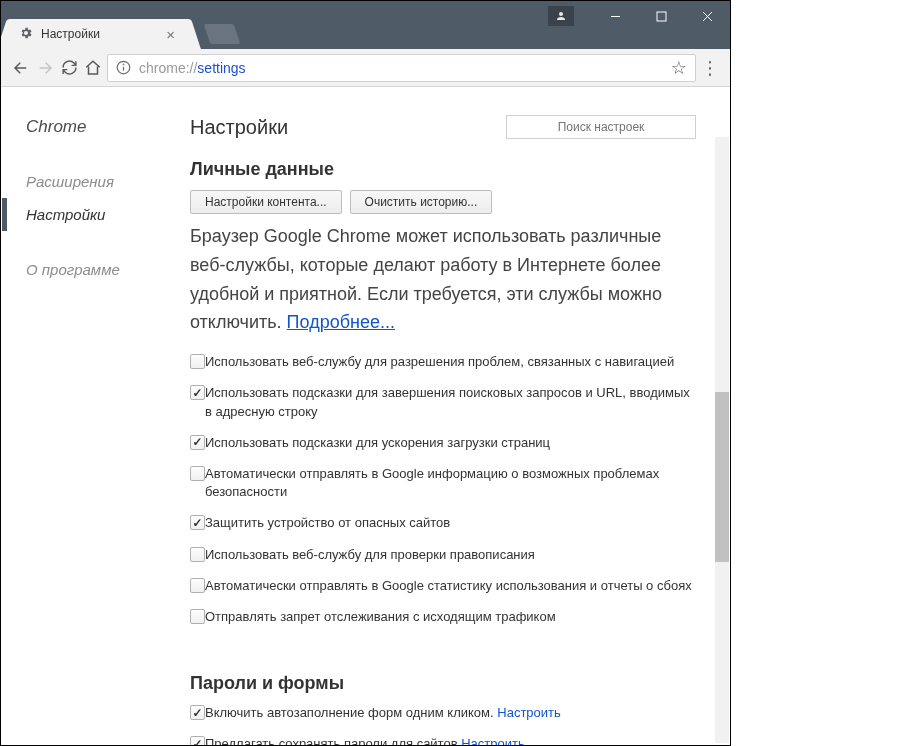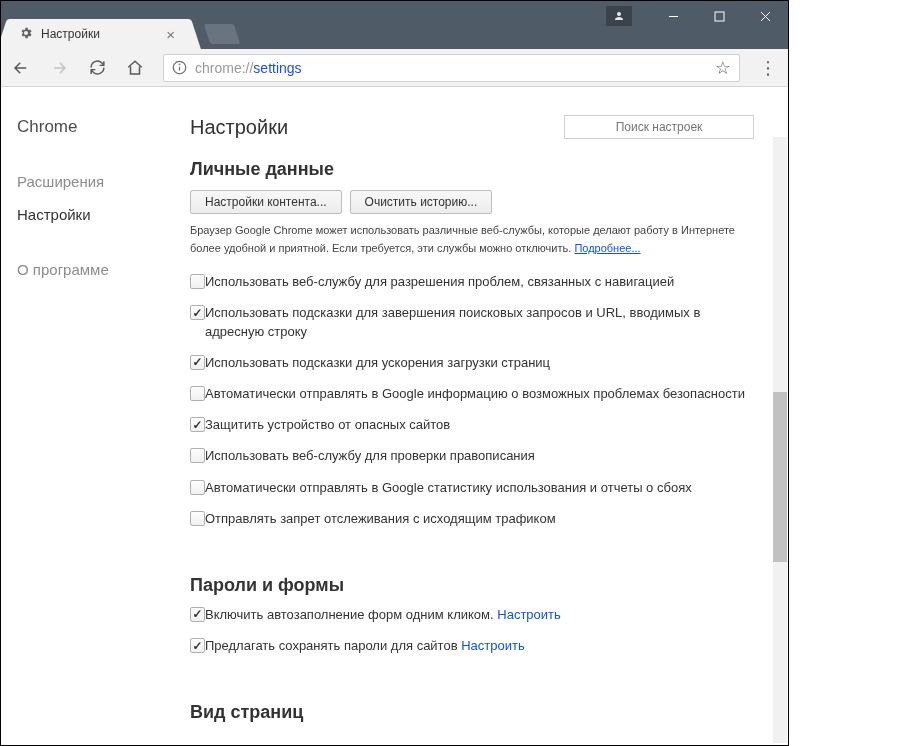--- a/index.html
+++ b/index.html
@@ -1,57 +1,57 @@
 <!DOCTYPE html>
 <html><head>
 <meta charset="utf-8">
 <style>
 * { margin: 0; padding: 0; box-sizing: border-box; font-family: "Segoe UI", Arial, sans-serif; }
 body { background: #fff; }
-.window { width: 789px; height: 746px; background: #fff; position: relative; overflow: hidden; border: 1px solid #000; }
+.window { width: 731px; height: 746px; background: #fff; position: relative; overflow: hidden; border: 1px solid #000; }
 .titlebar { height: 48px; background: #4f5b66; display: flex; align-items: flex-end; position: relative; }
 .titlebar-controls { position: absolute; top: 0; right: 0; display: flex; height: 30px; align-items: center; }
 .avatar-box { width: 26px; height: 20px; background: #3a434b; display: flex; align-items: center; justify-content: center; margin-right: 18px; }
 .avatar-box svg { fill: #e8e8e8; }
 .win-btn { width: 46px; height: 30px; display: flex; align-items: center; justify-content: center; color: #fff; font-size: 14px; }
 .win-btn svg { stroke: #fff; fill: none; }
 .tabs-row { display: flex; align-items: flex-end; padding-left: 8px; height: 100%; }
 .tab { background: #f2f2f2; height: 30px; display: flex; align-items: center; padding: 0 14px 0 10px; font-size: 12px; color: #333; position: relative; border-top-left-radius: 3px; border-top-right-radius: 3px; margin-right: 0; min-width: 180px; }
 .tab::before, .tab::after { content: ''; position: absolute; bottom: 0; width: 14px; height: 30px; background: #f2f2f2; }
 .tab::before { left: -7px; transform: skewX(-18deg); border-top-left-radius: 3px; }
 .tab::after { right: -7px; transform: skewX(18deg); border-top-right-radius: 3px; }
 .tab .gear { margin-right: 8px; z-index: 1; }
 .tab .label { z-index: 1; flex: 1; }
 .tab .close { z-index: 1; color: #777; font-size: 15px; margin-left: 10px; }
 .newtab { width: 30px; height: 20px; background: #697480; margin-left: 18px; margin-bottom: 5px; transform: skewX(18deg); border-radius: 2px; }
-.addrbar { height: 38px; background: #f2f2f2; border-bottom: 1px solid #d4d4d4; display: flex; align-items: center; padding: 0 10px; gap: 18px; }
+.addrbar { height: 38px; background: #f2f2f2; border-bottom: 1px solid #d4d4d4; display: flex; align-items: center; padding: 0 10px; gap: 4px; }
 .nav-btn { color: #5a5a5a; display: flex; align-items: center; justify-content: center; width: 20px; height: 20px; }
 .nav-btn.disabled { color: #b8b8b8; }
 .omnibox { flex: 1; height: 28px; background: #fff; border: 1px solid #d0d0d0; border-radius: 2px; display: flex; align-items: center; padding: 0 8px; font-size: 14px; color: #333; }
 .omnibox .info-icon { color: #6e6e6e; margin-right: 8px; display: flex; align-items: center; }
 .omnibox .url-proto { color: #999; }
 .omnibox .url-path { color: #1d4ed8; }
 .omnibox .star { margin-left: auto; color: #5f5f5f; font-size: 18px; }
 .menu-btn { color: #5a5a5a; font-size: 18px; display: flex; align-items: center; justify-content: center; width: 20px; }
 .content { display: flex; height: calc(100% - 86px); position: relative; }
 .scrollbar-track { position: absolute; right: 1px; top: 50px; width: 14px; height: calc(100% - 52px); background: #f1f1f1; display: flex; flex-direction: column; }
 .scrollbar-thumb { position: absolute; right: 1px; top: 305px; width: 14px; height: 170px; background: #c1c1c1; }
-.sidebar { width: 155px; padding: 30px 0 0 16px; background: #fff; }
+.sidebar { width: 155px; padding: 30px 0 0 25px; background: #fff; font-style: italic; }
 .sidebar .brand { font-size: 17px; color: #4c4c4c; margin-bottom: 28px; font-weight: normal; }
 .sidebar .nav-item { font-size: 15px; color: #8c8c8c; padding: 8px 0; cursor: pointer; }
 .sidebar .nav-item.active { color: #333; position: relative; }
 .sidebar .nav-item.active::before { content: ''; position: absolute; left: -24px; top: 0; bottom: 0; width: 5px; background: #4f5b66; }
 .main { flex: 1; padding: 28px 34px 0 34px; overflow-y: auto; position: relative; }
 .page-header-row { display: flex; align-items: center; justify-content: space-between; margin-bottom: 20px; }
 .page-title { font-size: 20px; color: #333; font-weight: normal; }
 .search-box { width: 190px; height: 24px; border: 1px solid #d0d0d0; font-size: 12px; padding: 0 12px; color: #9a9a9a; background: #fff; text-align: center; }
 .section-title { font-size: 18px; font-weight: bold; color: #333; margin: 10px 0 10px 0; }
 .btn-row { display: flex; gap: 8px; margin-bottom: 8px; }
 .btn { background: linear-gradient(#f7f7f7, #ededed); border: 1px solid #bdbdbd; border-radius: 2px; padding: 4px 14px; font-size: 12px; color: #333; cursor: pointer; }
-.desc-text { font-size: 11px; color: #444; line-height: 1.6; margin-bottom: 16px; }
+.desc-text { font-size: 18px; color: #444; line-height: 1.6; margin-bottom: 16px; }
 .desc-text .link { color: #1155cc; text-decoration: underline; cursor: pointer; }
 .checkbox-row { display: flex; align-items: flex-start; margin-bottom: 13px; font-size: 13px; color: #333; }
 .checkbox { width: 15px; height: 15px; border: 1px solid #b0b0b0; border-radius: 2px; background: linear-gradient(#fdfdfd, #f0f0f0); flex-shrink: 0; display: flex; align-items: center; justify-content: center; margin-top: 1px; }
 .checkbox.checked::after { content: '✓'; font-size: 12px; color: #333; font-weight: bold; line-height: 1; }
 .checkbox-label { line-height: 1.4; }
 .checkbox-label .inline-link { color: #1155cc; cursor: pointer; }
 .section-gap { height: 24px; }
 .field-row { display: flex; align-items: center; gap: 12px; font-size: 13px; color: #333; }
 .select { background: linear-gradient(#f7f7f7, #ededed); border: 1px solid #bdbdbd; border-radius: 2px; padding: 3px 8px; font-size: 12px; display: flex; align-items: center; gap: 40px; min-width: 150px; justify-content: space-between; }
 .select .caret { font-size: 10px; color: #555; }

